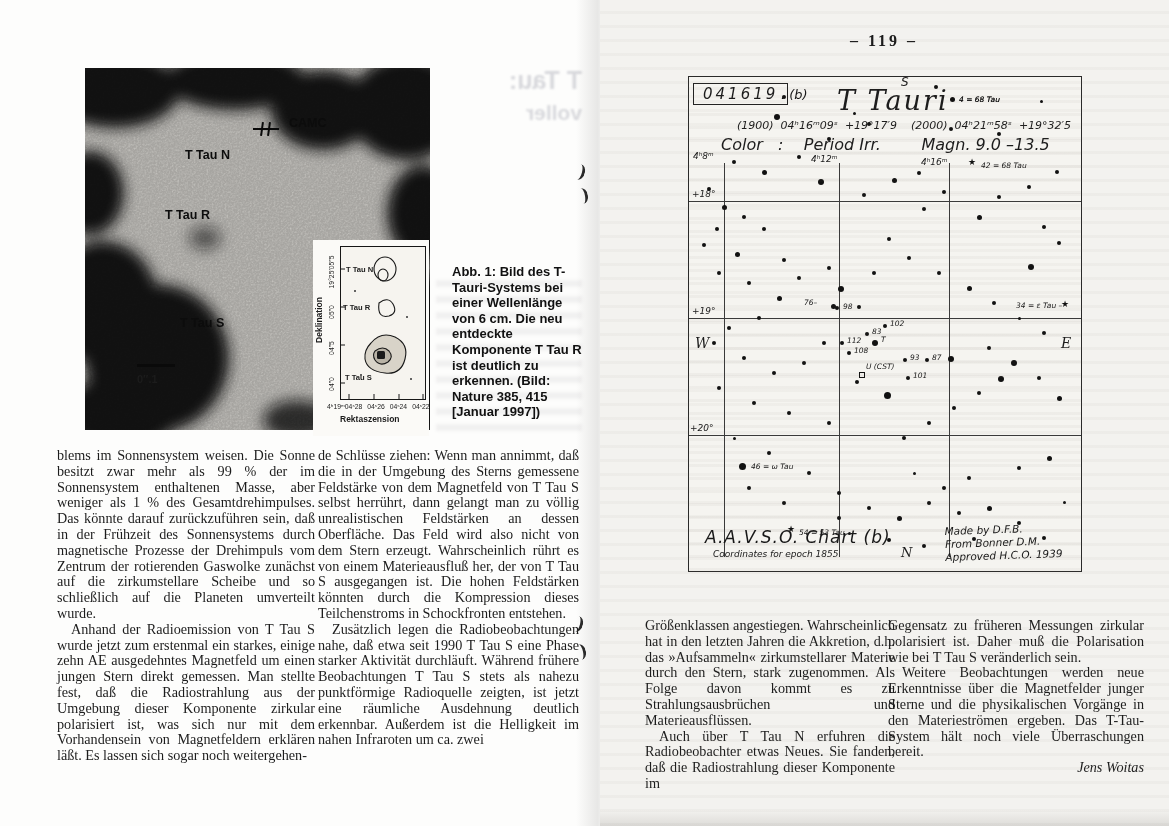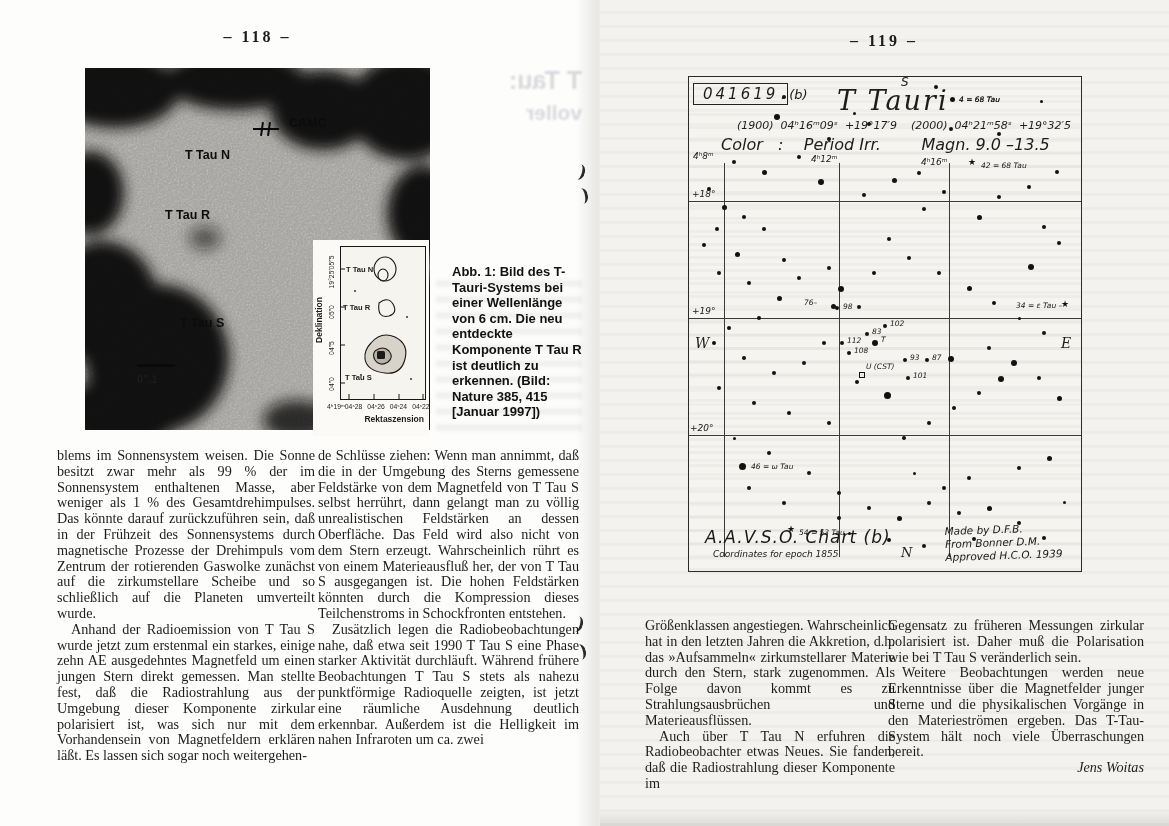--- a/index.html
+++ b/index.html
@@ -39,21 +39,21 @@
   .scalebar span{font-family:"Liberation Sans",sans-serif;font-weight:bold;font-size:11px;}
   
   .inset-wrap{position:absolute;left:228px;top:172px;width:116px;height:196px;background:#fbfaf7;}
   .plotbox{position:absolute;left:27px;top:6px;width:84px;height:152px;border:1.4px solid #161616;background:#f6f4ef;}
   .ytick{position:absolute;font-family:"Liberation Sans",sans-serif;font-size:6.8px;color:#222;
      transform:translate(-50%,-50%) rotate(-90deg);white-space:nowrap;}
   .ylab{position:absolute;font-family:"Liberation Sans",sans-serif;font-weight:bold;font-size:8.5px;
      transform:translate(-50%,-50%) rotate(-90deg);white-space:nowrap;}
   .xticks{position:absolute;left:14px;top:163px;width:102px;display:flex;gap:5px;
      font-family:"Liberation Sans",sans-serif;font-size:6.8px;color:#222;white-space:nowrap;}
-  .xlab{position:absolute;left:27px;top:174px;width:84px;text-align:right;
+  .xlab{position:absolute;left:27px;top:174px;width:84px;text-align:left;
      font-family:"Liberation Sans",sans-serif;font-weight:bold;font-size:8.5px;}
   .comp-label{position:absolute;font-family:"Liberation Sans",sans-serif;font-weight:bold;font-size:7.6px;white-space:nowrap;}
   .caption{position:absolute;left:452px;top:264px;width:132px;font-family:"Liberation Sans",sans-serif;
      font-weight:bold;font-size:13px;line-height:15.6px;color:#111;}
   .col{position:absolute;font-size:14.2px;line-height:15.8px;text-align:justify;}
   .col p{margin:0;}
   .col p.ind{text-indent:14px;}
   .author{text-align:right;font-style:italic;margin-top:-15.8px;}
   
   .aavso{position:absolute;left:88px;top:76px;width:392px;height:494px;border:1.6px solid #2a2a2a;
@@ -84,21 +84,20 @@
   .cfoot-n{position:absolute;left:212px;top:468px;font-size:13px;font-style:italic;font-family:"DejaVu Serif",serif;}
   .credits{position:absolute;left:256px;top:446px;font-size:10.5px;font-style:italic;
      line-height:13px;transform:rotate(-2deg);}
 </style>
 </head>
 <body>
 
 <div class="spread">
 
   <section class="page page-left">
-    <div class="pageno" style="left:85px;top:28px;width:345px;">– 118 –</div>
 
     <div class="ghost">
       <div>T Tau:</div>
       <div>voller</div>
     </div>
     <div class="ghost-body"></div>
 
     <figure class="radio" style="margin:0;">
       <svg width="345" height="362" style="position:absolute;left:0;top:0;">
         <defs>

